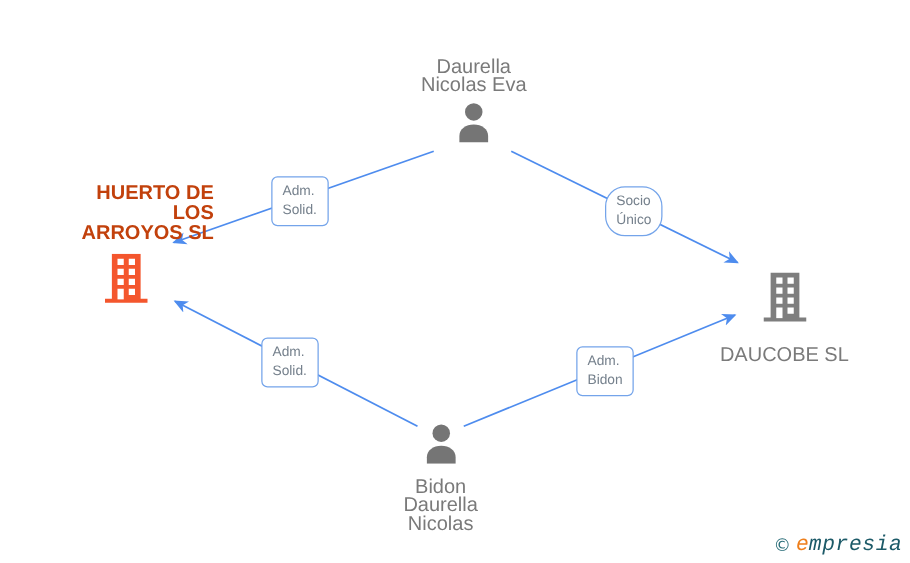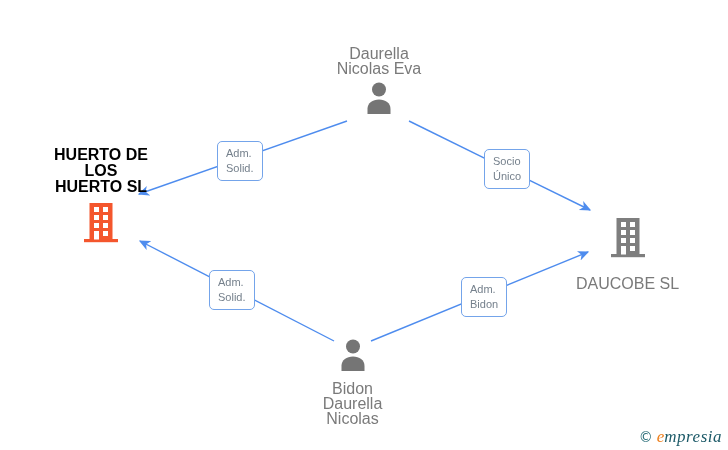--- a/index.html
+++ b/index.html
@@ -8,21 +8,21 @@
     width:728px;height:450px;
     background:#ffffff;
     font-family:"Liberation Sans", sans-serif;
     overflow:hidden;
   }
   svg.edges{position:absolute;left:0;top:0;width:728px;height:450px;}
   svg.edges line{stroke:#4E8CEE;stroke-width:1.4;}
 
   .node{position:absolute;text-align:center;cursor:pointer;}
   .node-label{color:#7a7a7a;font-size:16px;line-height:15px;}
-  .node-label.bold{font-weight:bold;color:#000000;line-height:16px;}
+  .node-label.bold{font-weight:bold;color:#c2410c;line-height:16px;text-align:right;}
   .node-label div{white-space:nowrap;}
   .icon-wrap{display:inline-block;}
 
   .person-icon svg{fill:#757575;}
   .building-icon.orange svg .solid{fill:#F4562D;}
   .building-icon.gray svg .solid{fill:#7E7E7E;}
   .building-icon svg .win{fill:#ffffff;}
 
   .edge-label{
     position:absolute;
@@ -38,21 +38,21 @@
   }
   .edge-label span{display:block;}
 
   .logo{
     position:absolute;
     right:6px;bottom:4px;
     display:flex;align-items:center;gap:4px;
     cursor:pointer;
   }
   .logo .copy{color:#2A6E79;font-size:14px;font-family:"DejaVu Sans",sans-serif;}
-  .logo .brand{font-family:Liberation Serif, serif;font-style:italic;font-size:17px;line-height:18px;}
+  .logo .brand{font-family:Liberation Mono, monospace;font-style:italic;font-size:17px;line-height:18px;}
   .logo .brand .e{color:#EE7F1C;font-style:italic;}
   .logo .brand .rest{color:#1C5A68;font-style:italic;letter-spacing:0.5px;}
 </style>
 </head>
 <body>
 
 <div class="canvas">
 
   <svg class="edges" xmlns="http://www.w3.org/2000/svg">
     <defs>
@@ -76,21 +76,21 @@
         <circle cx="14" cy="7.5" r="7"></circle>
         <path d="M2.5 32 v-5.2 c0-5.6 5.1-9.2 11.5-9.2 s11.5 3.6 11.5 9.2 V32 z"></path>
       </svg>
     </span>
   </div>
 
   <div class="node" style="left:31px;top:147px;width:140px;">
     <div class="node-label bold">
       <div>HUERTO DE</div>
       <div>LOS</div>
-      <div>HUERTO SL</div>
+      <div>ARROYOS SL</div>
     </div>
     <span class="icon-wrap building-icon orange" style="margin-top:8px;">
       <svg width="36" height="40" viewBox="0 0 36 40">
         <rect class="solid" x="1" y="36" width="34" height="3.2"></rect>
         <rect class="solid" x="6.5" y="0" width="23" height="36.5"></rect>
         <rect class="win" x="11" y="4" width="5" height="5"></rect>
         <rect class="win" x="20" y="4" width="5" height="5"></rect>
         <rect class="win" x="11" y="12" width="5" height="5"></rect>
         <rect class="win" x="20" y="12" width="5" height="5"></rect>
         <rect class="win" x="11" y="20" width="5" height="5"></rect>
@@ -133,21 +133,21 @@
       <div>Daurella</div>
       <div>Nicolas</div>
     </div>
   </div>
 
   <div class="edge-label" style="left:217px;top:141px;">
     <span>Adm.</span>
     <span>Solid.</span>
   </div>
 
-  <div class="edge-label" style="left:484px;top:149px;">
+  <div class="edge-label" style="left:484px;top:149px;border-radius:16px;">
     <span>Socio</span>
     <span>Único</span>
   </div>
 
   <div class="edge-label" style="left:209px;top:270px;">
     <span>Adm.</span>
     <span>Solid.</span>
   </div>
 
   <div class="edge-label" style="left:461px;top:277px;">

